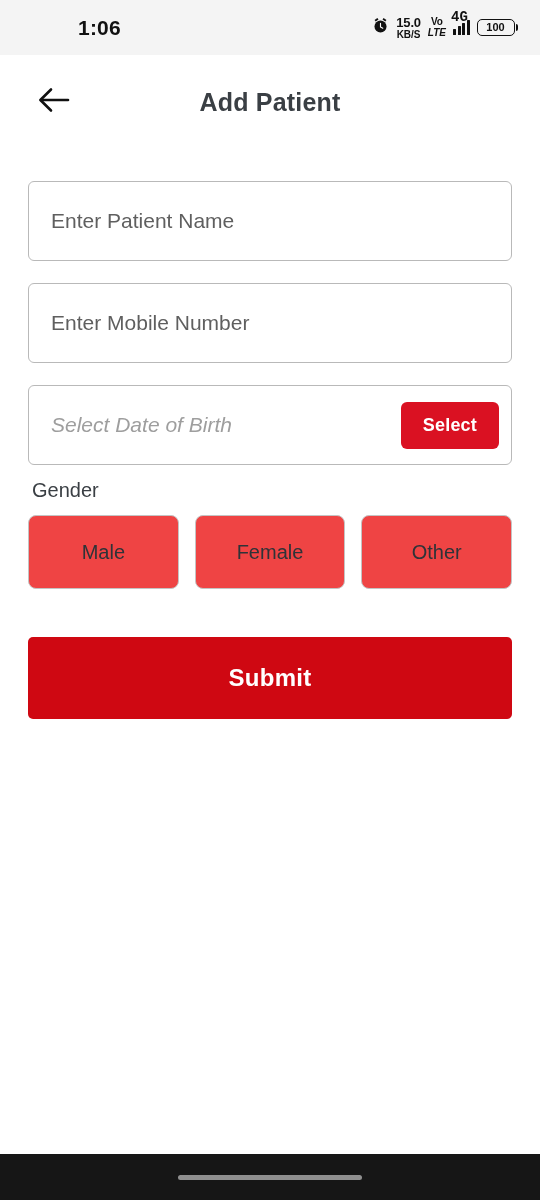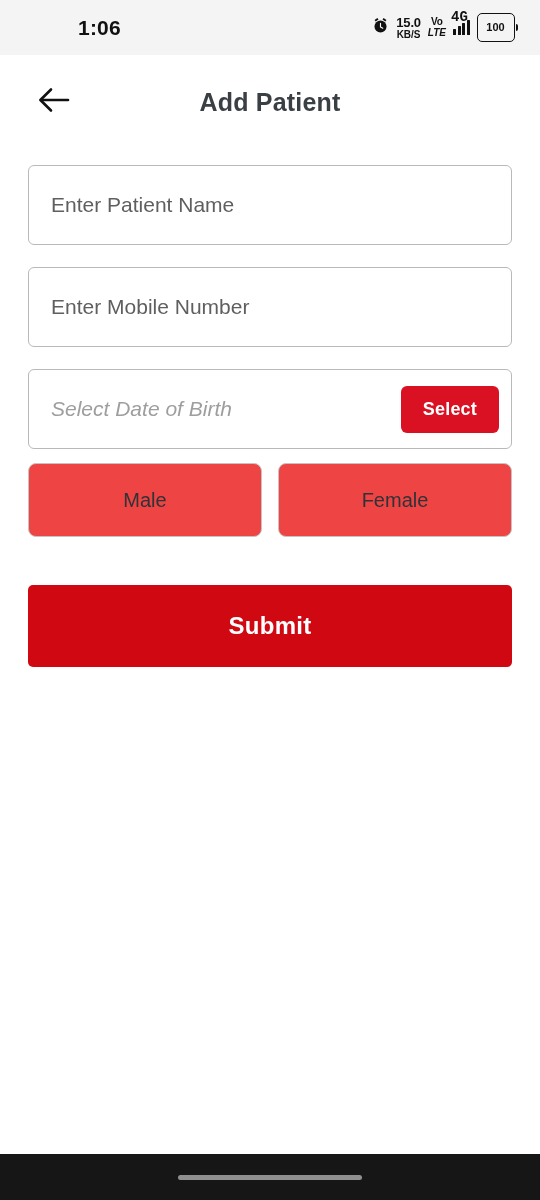--- a/index.html
+++ b/index.html
@@ -88,21 +88,21 @@
   .bar.b3 { height: 12px; }
   .bar.b4 { height: 15px; }
 
   .battery {
     display: flex;
     align-items: center;
   }
   .battery-body {
     border: 1.6px solid #111;
     border-radius: 5px;
-    height: 29px;
+    height: 17px;
     min-width: 38px;
     display: flex;
     align-items: center;
     justify-content: center;
     padding: 0 3px;
   }
   .battery-body span {
     font-size: 11px;
     font-weight: bold;
     color: #111;
@@ -143,20 +143,21 @@
     font-size: 25px;
     font-weight: bold;
     color: #3a3f44;
     letter-spacing: 0.2px;
   }
 
   
   .form-area {
     padding: 16px 28px;
     flex: 1 1 auto;
+    margin-top: 16px;
   }
 
   .field {
     height: 80px;
     border: 1px solid #b9b9b9;
     border-radius: 6px;
     display: flex;
     align-items: center;
     padding: 0 22px;
     margin-bottom: 22px;
@@ -308,24 +309,26 @@
 
     <div class="field">
       <span class="placeholder">Enter Mobile Number</span>
     </div>
 
     <div class="field dob">
       <span class="placeholder">Select Date of Birth</span>
       <button class="select-btn">Select</button>
     </div>
 
+    <div class="gender-label">Gender</div>
 
     <div class="gender-row">
       <button class="gender-option">Male</button>
       <button class="gender-option">Female</button>
+      <button class="gender-option">Other</button>
     </div>
 
     <button class="submit-btn">Submit</button>
 
   </div>
 
   <div class="nav-bar">
     <div class="gesture-pill"></div>
   </div>
 

